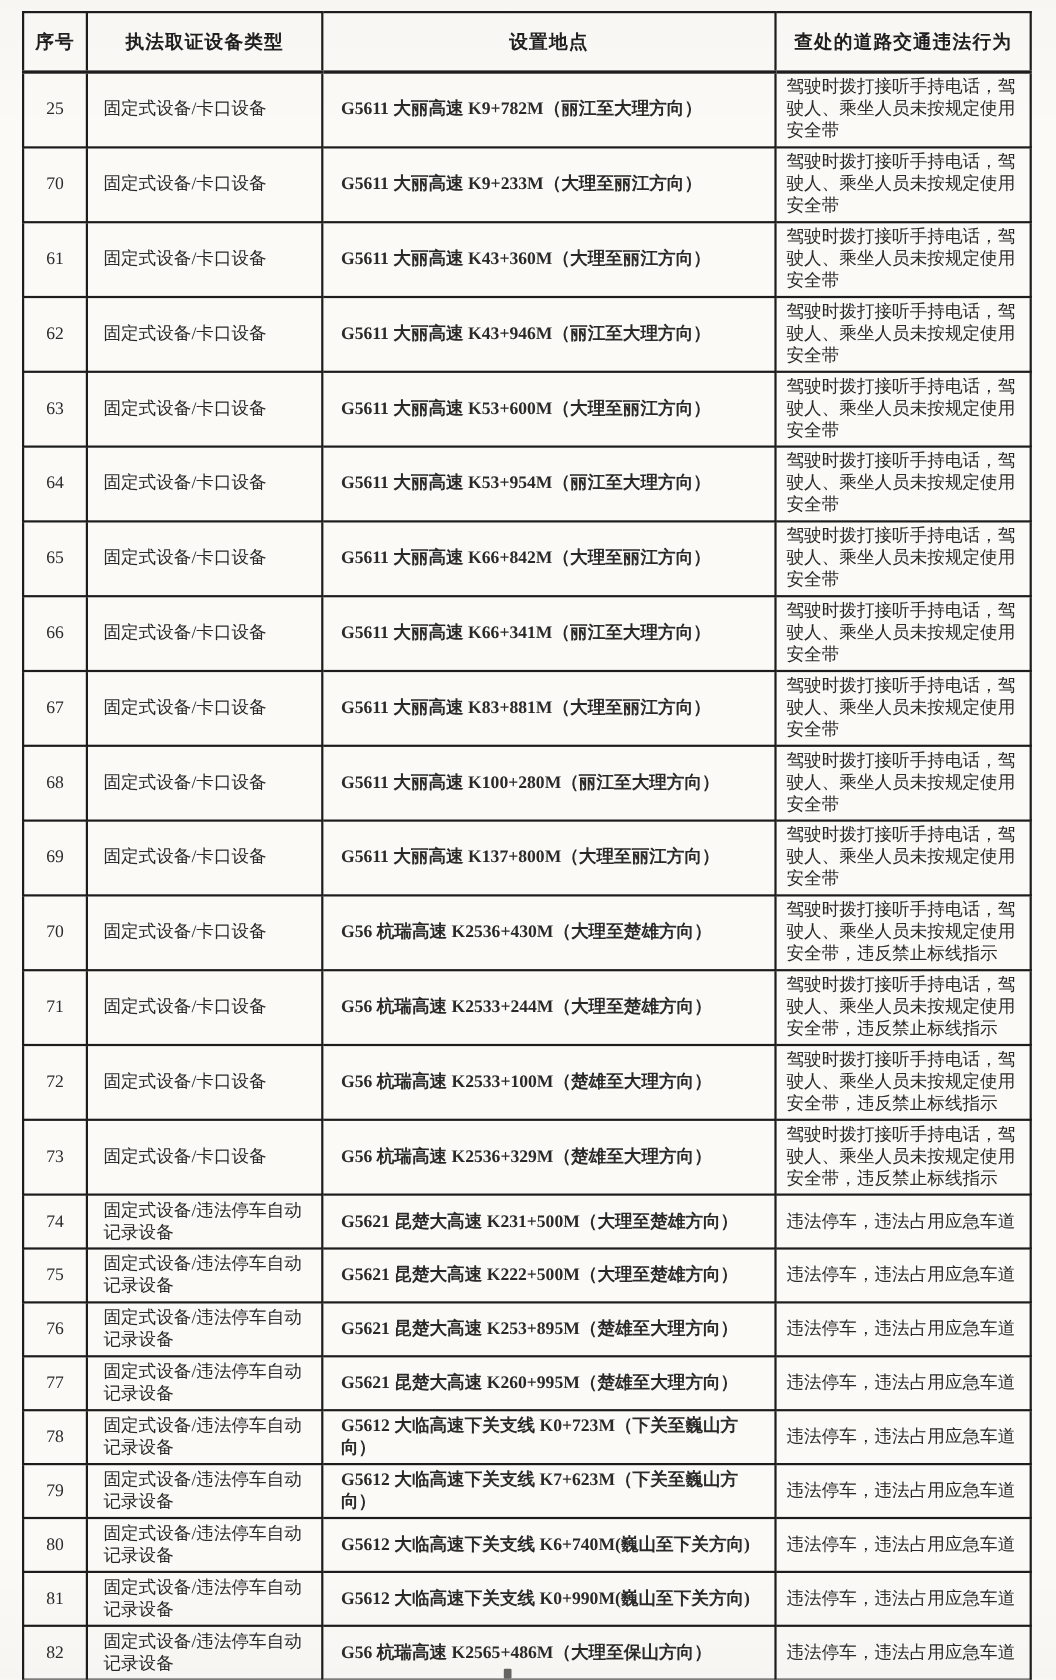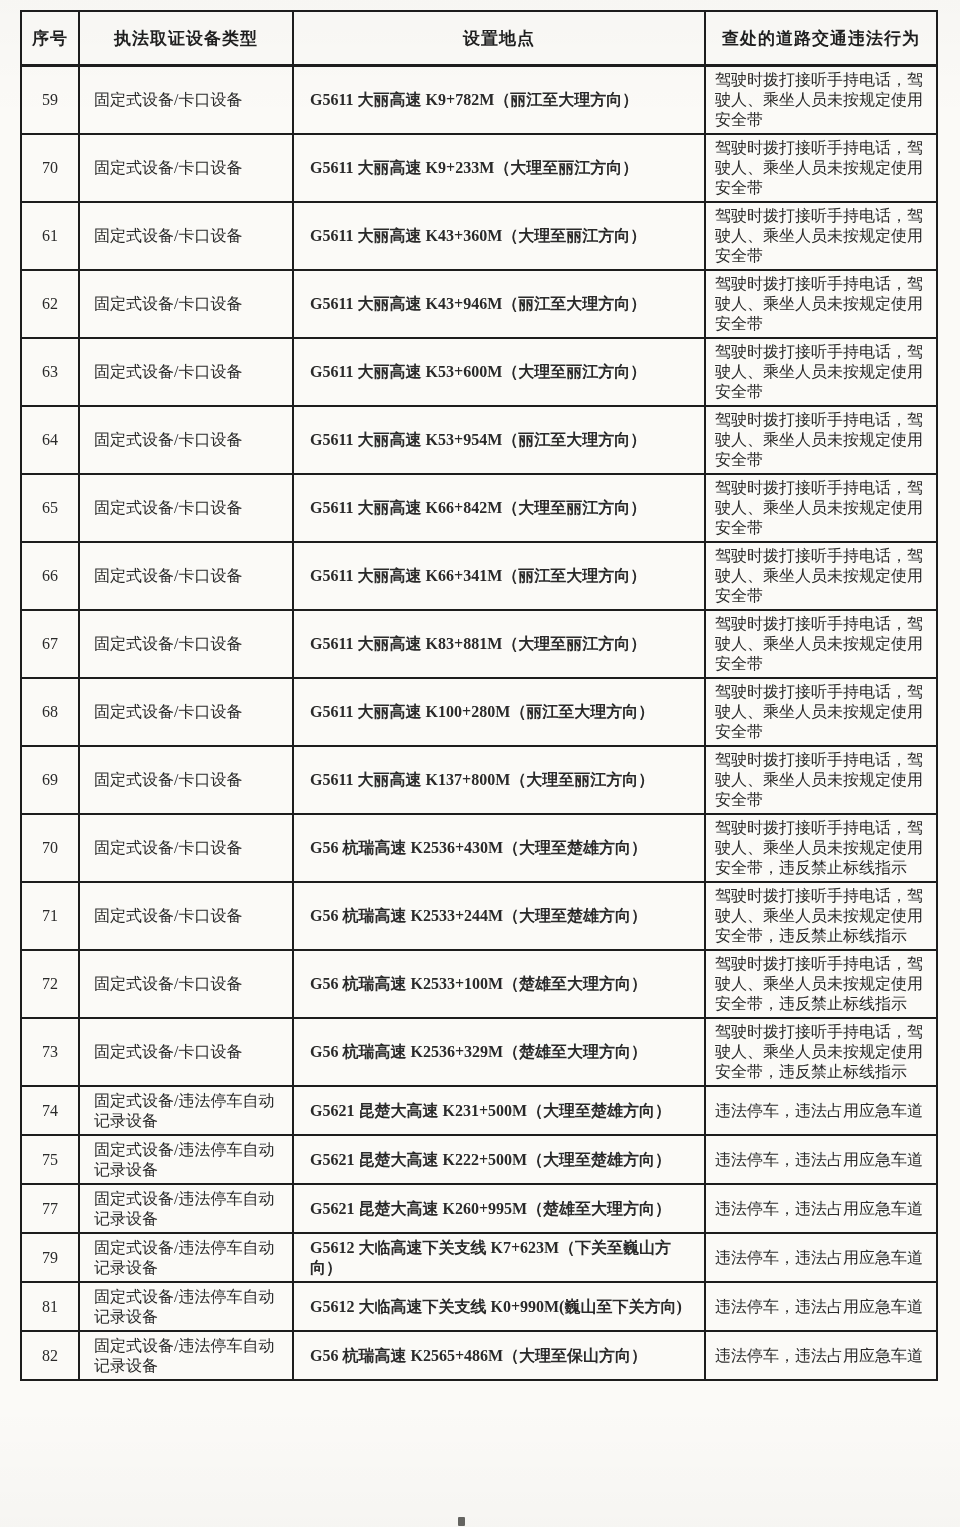--- a/index.html
+++ b/index.html
@@ -88,21 +88,21 @@
     <thead>
       <tr>
         <th>序号</th>
         <th>执法取证设备类型</th>
         <th>设置地点</th>
         <th>查处的道路交通违法行为</th>
       </tr>
     </thead>
     <tbody>
         <tr class="r-tall">
-    <td class="cell-no">59</td>
+    <td class="cell-no">25</td>
     <td class="cell-type">固定式设备/卡口设备</td>
     <td class="cell-loc">G5611 大丽高速 K9+782M（丽江至大理方向）</td>
     <td class="cell-vio">驾驶时拨打接听手持电话，驾驶人、乘坐人员未按规定使用安全带</td>
   </tr>
         <tr class="r-tall">
     <td class="cell-no">70</td>
     <td class="cell-type">固定式设备/卡口设备</td>
     <td class="cell-loc">G5611 大丽高速 K9+233M（大理至丽江方向）</td>
     <td class="cell-vio">驾驶时拨打接听手持电话，驾驶人、乘坐人员未按规定使用安全带</td>
   </tr>
@@ -190,29 +190,47 @@
     <td class="cell-loc">G5621 昆楚大高速 K231+500M（大理至楚雄方向）</td>
     <td class="cell-vio">违法停车，违法占用应急车道</td>
   </tr>
         <tr class="r-short">
     <td class="cell-no">75</td>
     <td class="cell-type">固定式设备/违法停车自动记录设备</td>
     <td class="cell-loc">G5621 昆楚大高速 K222+500M（大理至楚雄方向）</td>
     <td class="cell-vio">违法停车，违法占用应急车道</td>
   </tr>
         <tr class="r-short">
+    <td class="cell-no">76</td>
+    <td class="cell-type">固定式设备/违法停车自动记录设备</td>
+    <td class="cell-loc">G5621 昆楚大高速 K253+895M（楚雄至大理方向）</td>
+    <td class="cell-vio">违法停车，违法占用应急车道</td>
+  </tr>
+        <tr class="r-short">
     <td class="cell-no">77</td>
     <td class="cell-type">固定式设备/违法停车自动记录设备</td>
     <td class="cell-loc">G5621 昆楚大高速 K260+995M（楚雄至大理方向）</td>
     <td class="cell-vio">违法停车，违法占用应急车道</td>
   </tr>
         <tr class="r-short">
+    <td class="cell-no">78</td>
+    <td class="cell-type">固定式设备/违法停车自动记录设备</td>
+    <td class="cell-loc">G5612 大临高速下关支线 K0+723M（下关至巍山方向）</td>
+    <td class="cell-vio">违法停车，违法占用应急车道</td>
+  </tr>
+        <tr class="r-short">
     <td class="cell-no">79</td>
     <td class="cell-type">固定式设备/违法停车自动记录设备</td>
     <td class="cell-loc">G5612 大临高速下关支线 K7+623M（下关至巍山方向）</td>
+    <td class="cell-vio">违法停车，违法占用应急车道</td>
+  </tr>
+        <tr class="r-short">
+    <td class="cell-no">80</td>
+    <td class="cell-type">固定式设备/违法停车自动记录设备</td>
+    <td class="cell-loc">G5612 大临高速下关支线 K6+740M(巍山至下关方向)</td>
     <td class="cell-vio">违法停车，违法占用应急车道</td>
   </tr>
         <tr class="r-short">
     <td class="cell-no">81</td>
     <td class="cell-type">固定式设备/违法停车自动记录设备</td>
     <td class="cell-loc">G5612 大临高速下关支线 K0+990M(巍山至下关方向)</td>
     <td class="cell-vio">违法停车，违法占用应急车道</td>
   </tr>
         <tr class="r-short">
     <td class="cell-no">82</td>

